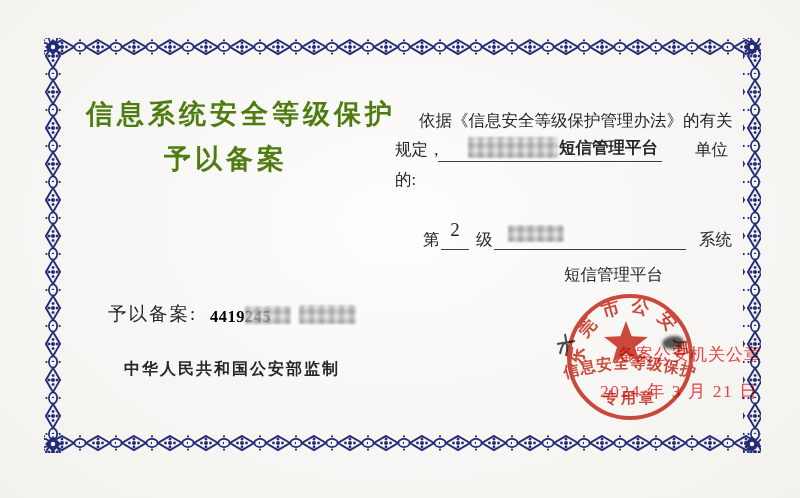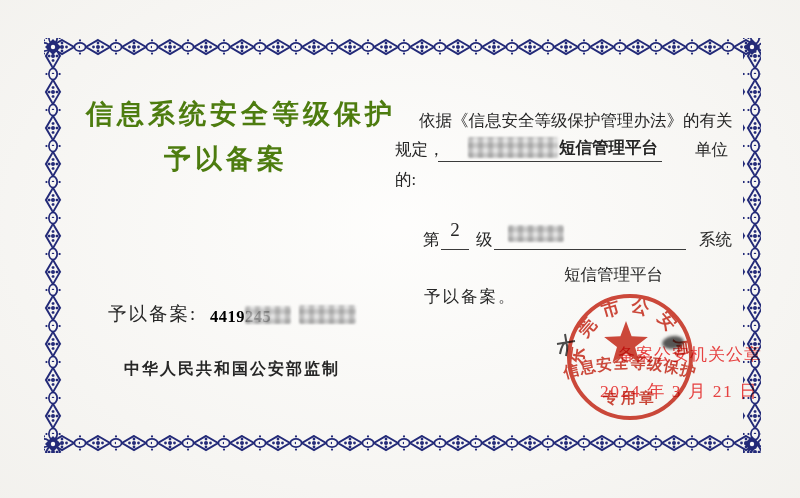--- a/index.html
+++ b/index.html
@@ -108,21 +108,20 @@
   <div class="abs uline" style="left:441px;top:219px;width:28px;height:30px;text-align:center;">
     <span class="body-text" style="font-size:19px;">2</span>
   </div>
   <div class="abs body-text" style="left:476px;top:229px;">级</div>
   <div class="abs uline" style="left:494px;top:221px;width:192px;height:28px;">
     <div class="abs redact" style="left:14px;top:4px;width:56px;height:17px;"></div>
     <div class="abs body-text" style="left:70px;top:3px;font-weight:400;margin-top:40px;">短信管理平台</div>
   </div>
   <div class="abs body-text" style="left:691px;top:229px;margin-left:8px;">系统</div>
 
-  <div class="abs body-text" style="left:424px;top:286px;letter-spacing:2px;">予以备案。</div>
 
   <div class="abs body-text" style="left:108px;top:301px;font-size:18.5px;letter-spacing:2px;">予以备案:</div>
   <div class="abs" style="left:210px;top:307px;font-size:16.5px;letter-spacing:.5px;color:#000000;font-weight:bold;">4419245</div>
   <div class="abs redact" style="left:245px;top:306px;width:46px;height:18px;"></div>
   <div class="abs redact" style="left:299px;top:305px;width:57px;height:19px;"></div>
 
   <div class="abs body-text" style="left:124px;top:359px;font-size:16px;font-weight:600;letter-spacing:2px;">中华人民共和国公安部监制</div>
 
   <svg class="abs stamp-svg" style="left:552px;top:290px;z-index:2;" width="156" height="136" aria-hidden="false">
     <circle cx="78" cy="67" r="61" fill="none" stroke="#cd3a2b" stroke-width="4"></circle>

